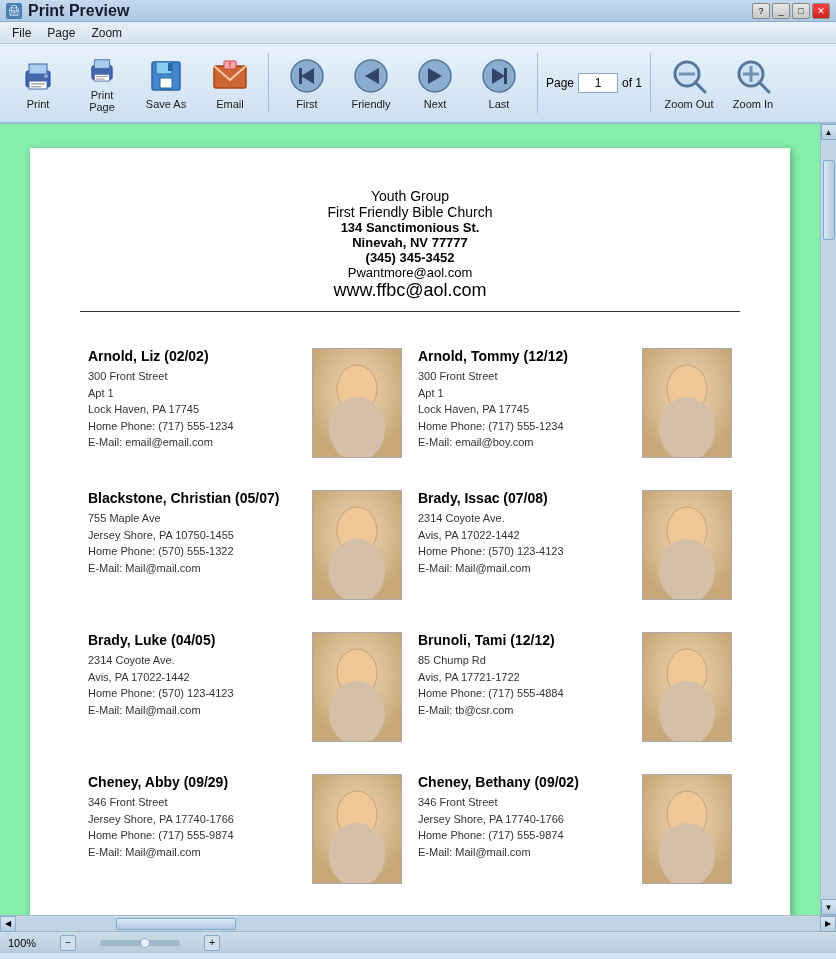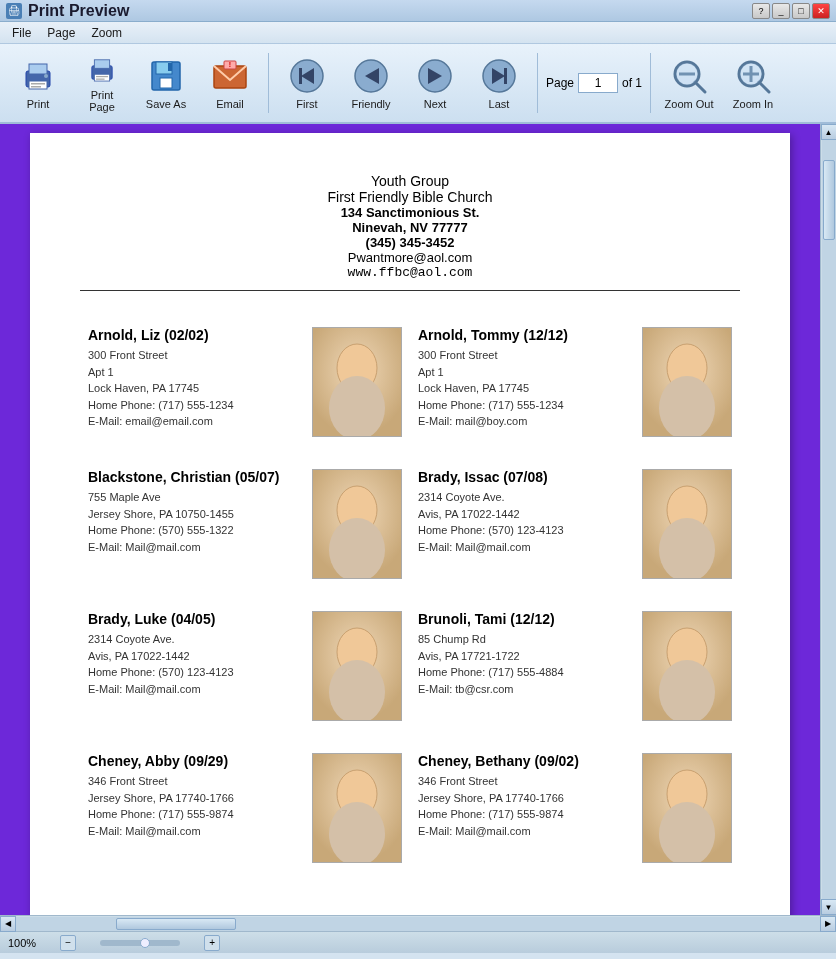--- a/index.html
+++ b/index.html
@@ -130,22 +130,22 @@
     .main-area {
       display: flex;
       height: calc(959px - 22px - 22px - 80px - 22px - 22px);
       background: #a0b8cc;
     }
 
     
     .content-scroll {
       flex: 1;
       overflow: auto;
-      padding: 9px;
-      background: #6d28d9;
+      padding: 24px;
+      background: #86efac;
     }
 
     
     .print-page {
       background: white;
       width: 760px;
       min-height: 1000px;
       margin: 0 auto;
       padding: 40px 50px;
       box-shadow: 2px 2px 8px rgba(0,0,0,0.3);
@@ -157,21 +157,21 @@
       margin-bottom: 20px;
       padding-bottom: 10px;
       border-bottom: 1px solid #333;
     }
     .church-header .group-name { font-size: 14px; font-weight: normal; }
     .church-header .church-name { font-size: 14px; font-weight: normal; }
     .church-header .address { font-size: 13px; font-weight: bold; }
     .church-header .city { font-size: 13px; font-weight: bold; }
     .church-header .phone { font-size: 13px; font-weight: bold; }
     .church-header .email { font-size: 13px; }
-    .church-header .website { font-size: 13px; font-family: Liberation Mono, monospace; }
+    .church-header .website { font-size: 18px; }
 
     
     .directory-grid {
       display: grid;
       grid-template-columns: 1fr 1fr;
       gap: 0;
     }
     .directory-entry {
       display: flex;
       padding: 16px 8px;
@@ -485,21 +485,21 @@
     </svg></div>
             </div>
           </div>
           <div class="directory-entry">
             <div class="entry-info">
               <div class="entry-name">Arnold, Tommy (12/12)</div>
               <div class="entry-detail">300 Front Street</div>
               <div class="entry-detail">Apt 1</div>
               <div class="entry-detail">Lock Haven, PA  17745</div>
               <div class="entry-detail">Home Phone: (717) 555-1234</div>
-              <div class="entry-detail">E-Mail: mail@boy.com</div>
+              <div class="entry-detail">E-Mail: email@boy.com</div>
             </div>
             <div class="entry-photo">
               <div class="photo-person photo-2"><svg width="88" height="108" viewBox="0 0 88 108">
       <defs>
         <radialGradient id="bg1" cx="50%" cy="40%" r="60%">
           <stop offset="0%" stop-color="#f0d8b8"></stop>
           <stop offset="100%" stop-color="#c8a878"></stop>
         </radialGradient>
       </defs>
       <rect width="88" height="108" fill="url(#bg1)"></rect>

